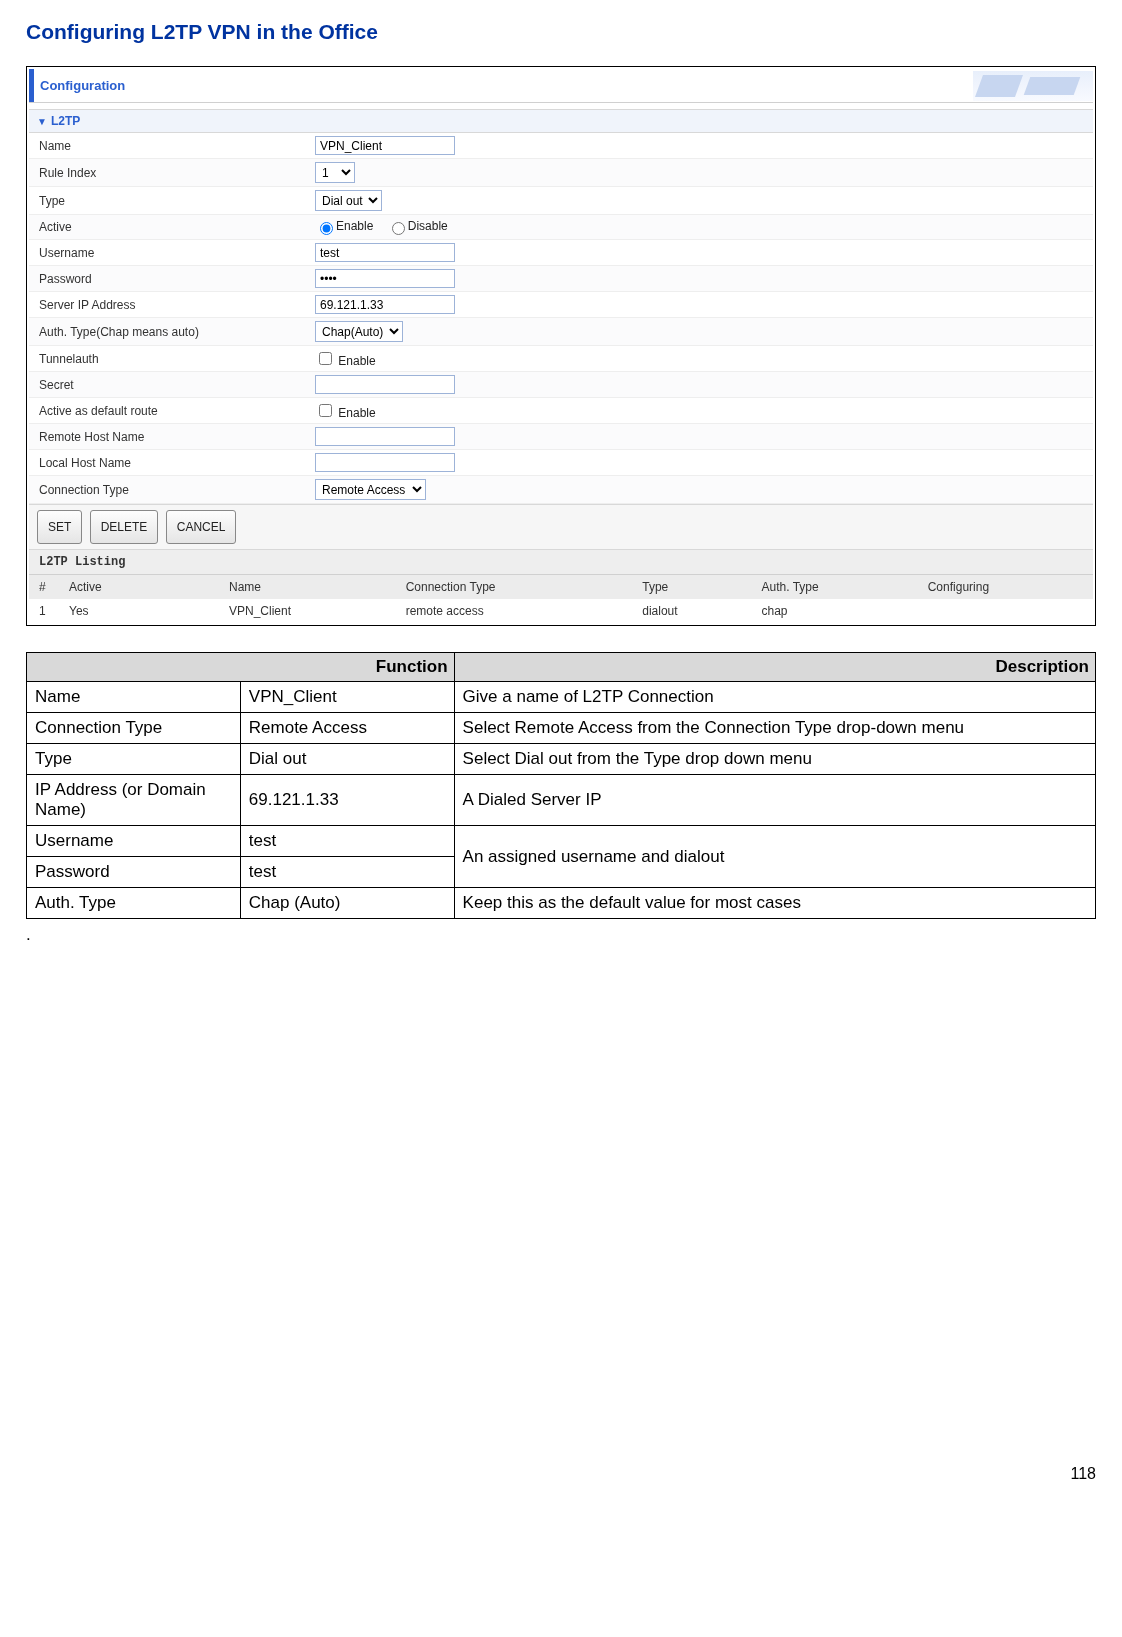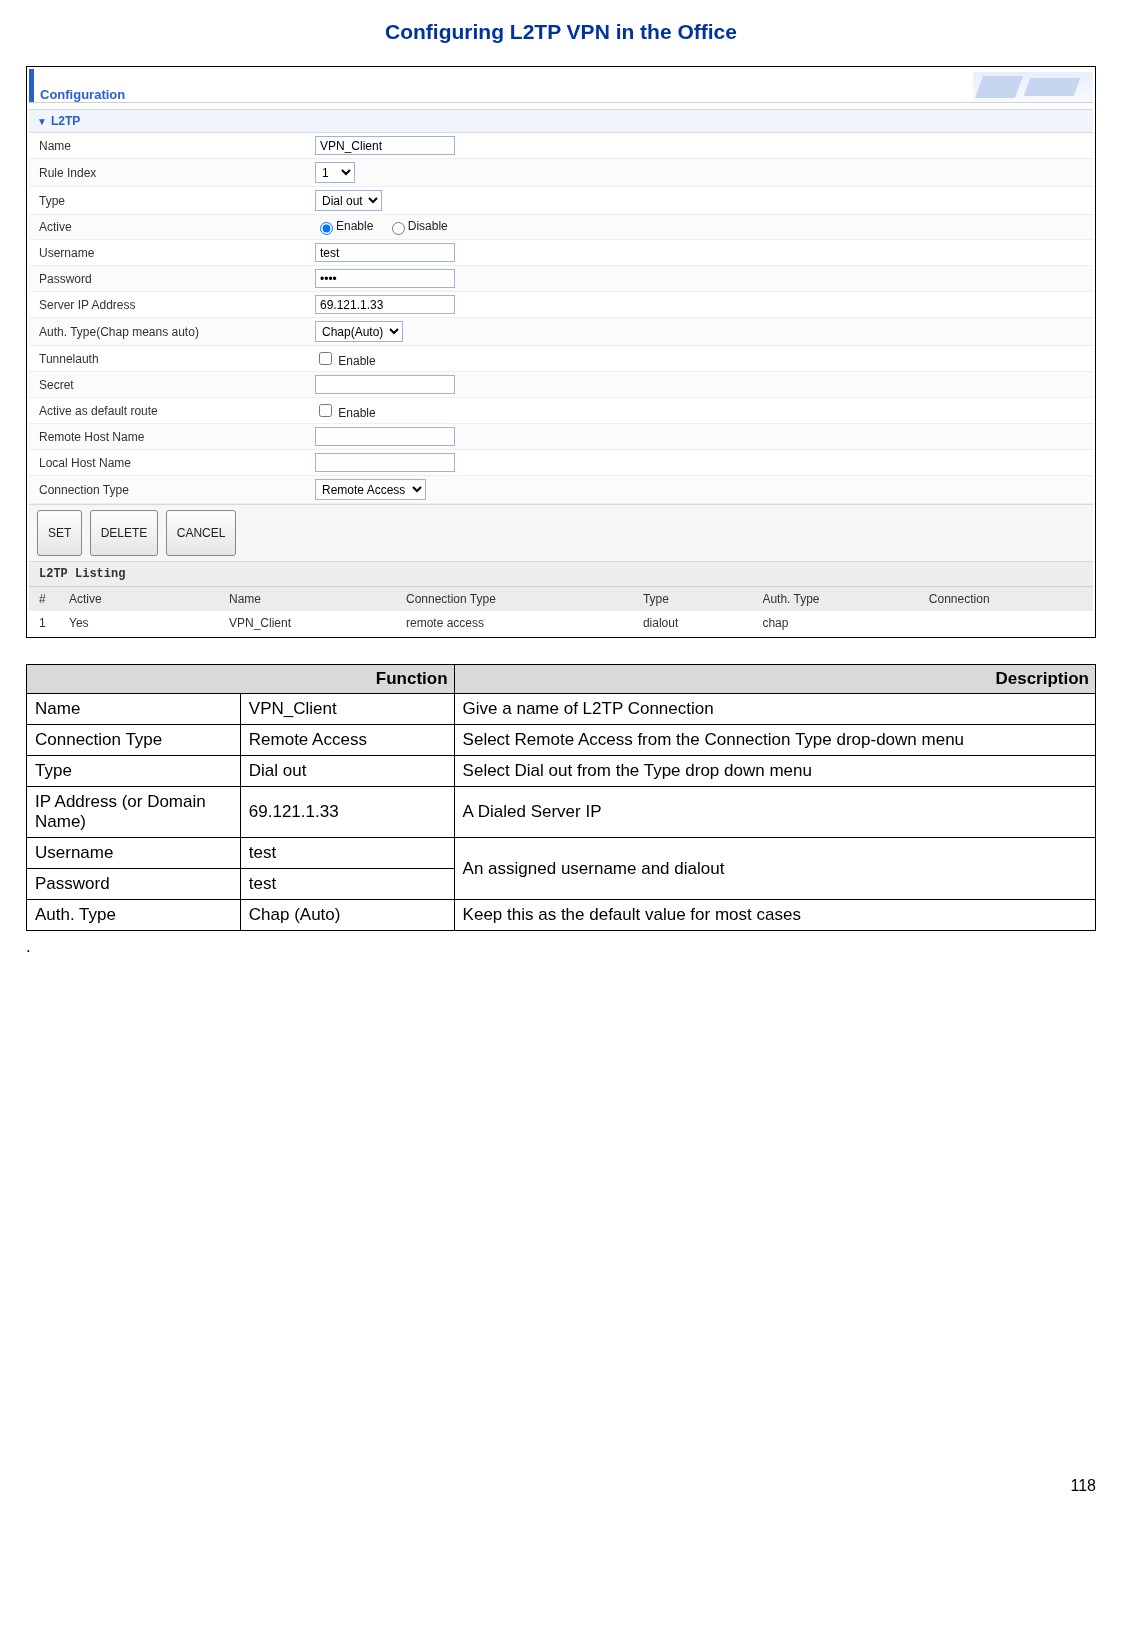--- a/index.html
+++ b/index.html
@@ -8,30 +8,29 @@
     padding: 20px 26px;
     font-family: Arial, Helvetica, sans-serif;
     background: #fff;
     width: 1122px;
   }
   .page-title {
     color: #0033a0;
     font-weight: bold;
     font-size: 21px;
     margin: 0 0 22px 0;
-    text-align: center;
   }
   .screenshot-border {
     border: 1px solid #000;
     padding: 2px 2px 2px 2px;
     background: #fff;
   }
   .config-bar {
     display: flex;
-    align-items: flex-end;
+    align-items: center;
     height: 34px;
     background: #fff;
     border-bottom: 1px solid #d0d0d0;
   }
   .config-bar .accent {
     width: 5px;
     height: 100%;
     background: #2a5fcf;
     margin-right: 6px;
   }
@@ -112,21 +111,21 @@
   .radio-opt { margin-right: 10px; }
   .radio-opt input { vertical-align: middle; }
   .btn-row {
     padding: 5px 8px;
     background: #f6f6f6;
     border-top: 1px solid #d8d8d8;
     border-bottom: 1px solid #d8d8d8;
   }
   button.winbtn {
     font-size: 12px;
-    padding: 15px 10px;
+    padding: 9px 10px;
     border: 1px solid #888;
     background: linear-gradient(#fdfdfd,#e5e5e5);
     border-radius: 3px;
     margin-right: 4px;
     color: #222;
   }
   .listing-head {
     background: #eeeeee;
     padding: 5px 10px;
     font-weight: bold;
@@ -268,21 +267,21 @@
     <div class="listing-head">L2TP Listing</div>
     <table class="listing">
       <tbody>
           <tr>
         <th style="width:30px">#</th>
         <th style="width:160px">Active</th>
         <th>Name</th>
         <th>Connection Type</th>
         <th>Type</th>
         <th>Auth. Type</th>
-        <th>Connection</th>
+        <th>Configuring</th>
       </tr>
       <tr>
         <td>1</td>
         <td>Yes</td>
         <td>VPN_Client</td>
         <td>remote access</td>
         <td>dialout</td>
         <td>chap</td>
         <td></td>
       </tr>

